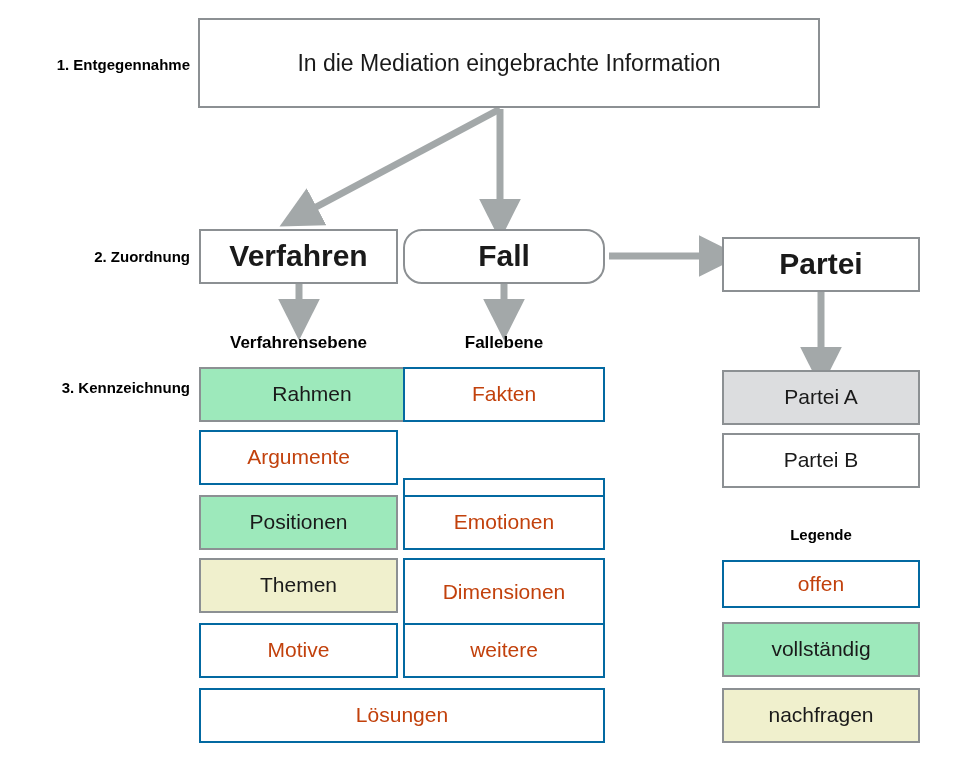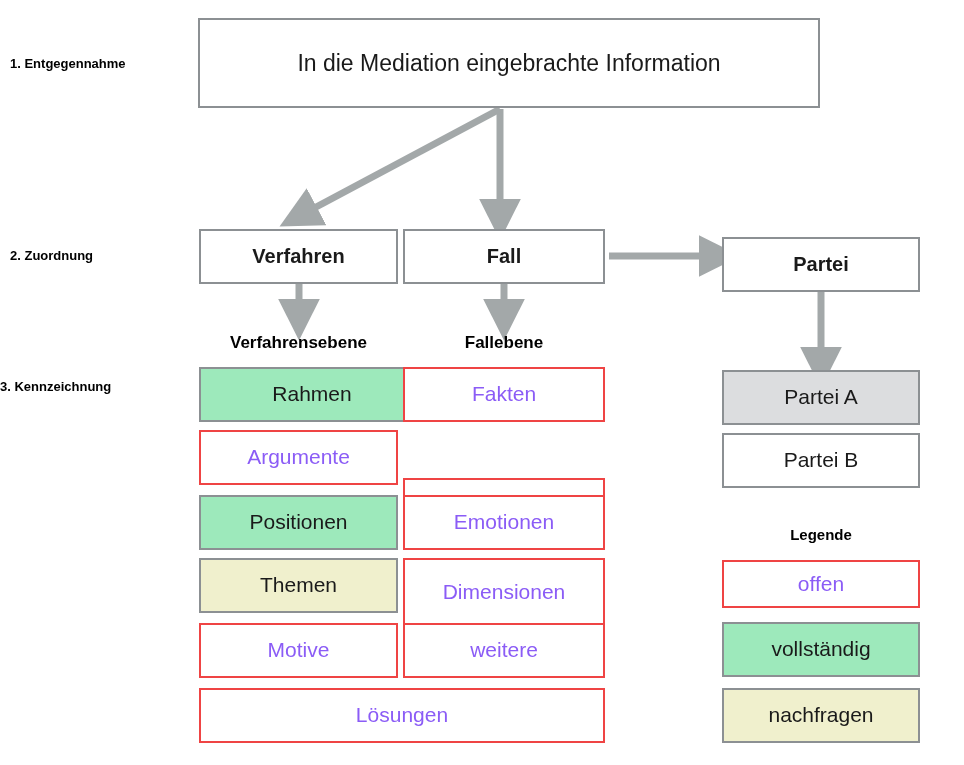--- a/index.html
+++ b/index.html
@@ -14,46 +14,46 @@
   }
   #canvas {
     position: relative;
     width: 964px;
     height: 765px;
     background: #ffffff;
     overflow: hidden;
   }
   .stage-label {
     position: absolute;
-    font-size: 13px;
+    font-size: 15px;
     font-weight: bold;
     color: #000000;
-    text-align: left;
+    text-align: right;
     white-space: nowrap;
   }
   .box {
     position: absolute;
     box-sizing: border-box;
     display: flex;
     align-items: center;
     justify-content: center;
     background: #ffffff;
     border: 2px solid #8c9093;
     color: #1a1a1a;
     font-size: 21px;
     text-align: center;
     line-height: 1.15;
   }
   .box.bold {
     font-weight: bold;
-    font-size: 20px;
+    font-size: 30px;
   }
   .box.muted {
-    border: 2px solid #ef4444;
-    color: #8b5cf6;
+    border: 2px solid #0369a1;
+    color: #c2410c;
   }
   .box.green {
     background: #9de9bb;
     border: 2px solid #8c9093;
     color: #1a1a1a;
   }
   .box.yellow {
     background: #f0f0cd;
     border: 2px solid #8c9093;
     color: #1a1a1a;
@@ -114,21 +114,21 @@
     <line x1="299" y1="284" x2="299" y2="314" stroke="#a3a8a9" stroke-width="7" marker-end="url(#ah)"></line>
 
     <line x1="504" y1="284" x2="504" y2="314" stroke="#a3a8a9" stroke-width="7" marker-end="url(#ah)"></line>
 
     <line x1="821" y1="284" x2="821" y2="362" stroke="#a3a8a9" stroke-width="7" marker-end="url(#ah)"></line>
   </svg>
 
   <div class="box" style="left:198px; top:18px; width:622px; height:90px; font-size:23px;">In die Mediation eingebrachte Information</div>
 
   <div class="box bold" style="left:199px; top:229px; width:199px; height:55px;">Verfahren</div>
-  <div class="box bold" style="left:403px; top:229px; width:202px; height:55px;">Fall</div>
+  <div class="box bold" style="left:403px; top:229px; width:202px; height:55px;border-radius:19px;">Fall</div>
   <div class="box bold" style="left:722px; top:237px; width:198px; height:55px;">Partei</div>
 
   <div class="col-label" style="left:199px; top:333px; width:199px;">Verfahrensebene</div>
   <div class="col-label" style="left:403px; top:333px; width:202px;">Fallebene</div>
 
   <div class="box green" style="left:199px; top:367px; width:226px; height:55px;">Rahmen</div>
   <div class="box muted" style="left:199px; top:430px; width:199px; height:55px;">Argumente</div>
   <div class="box green" style="left:199px; top:495px; width:199px; height:55px;">Positionen</div>
   <div class="box yellow" style="left:199px; top:558px; width:199px; height:55px;">Themen</div>
   <div class="box muted" style="left:199px; top:623px; width:199px; height:55px;">Motive</div>

